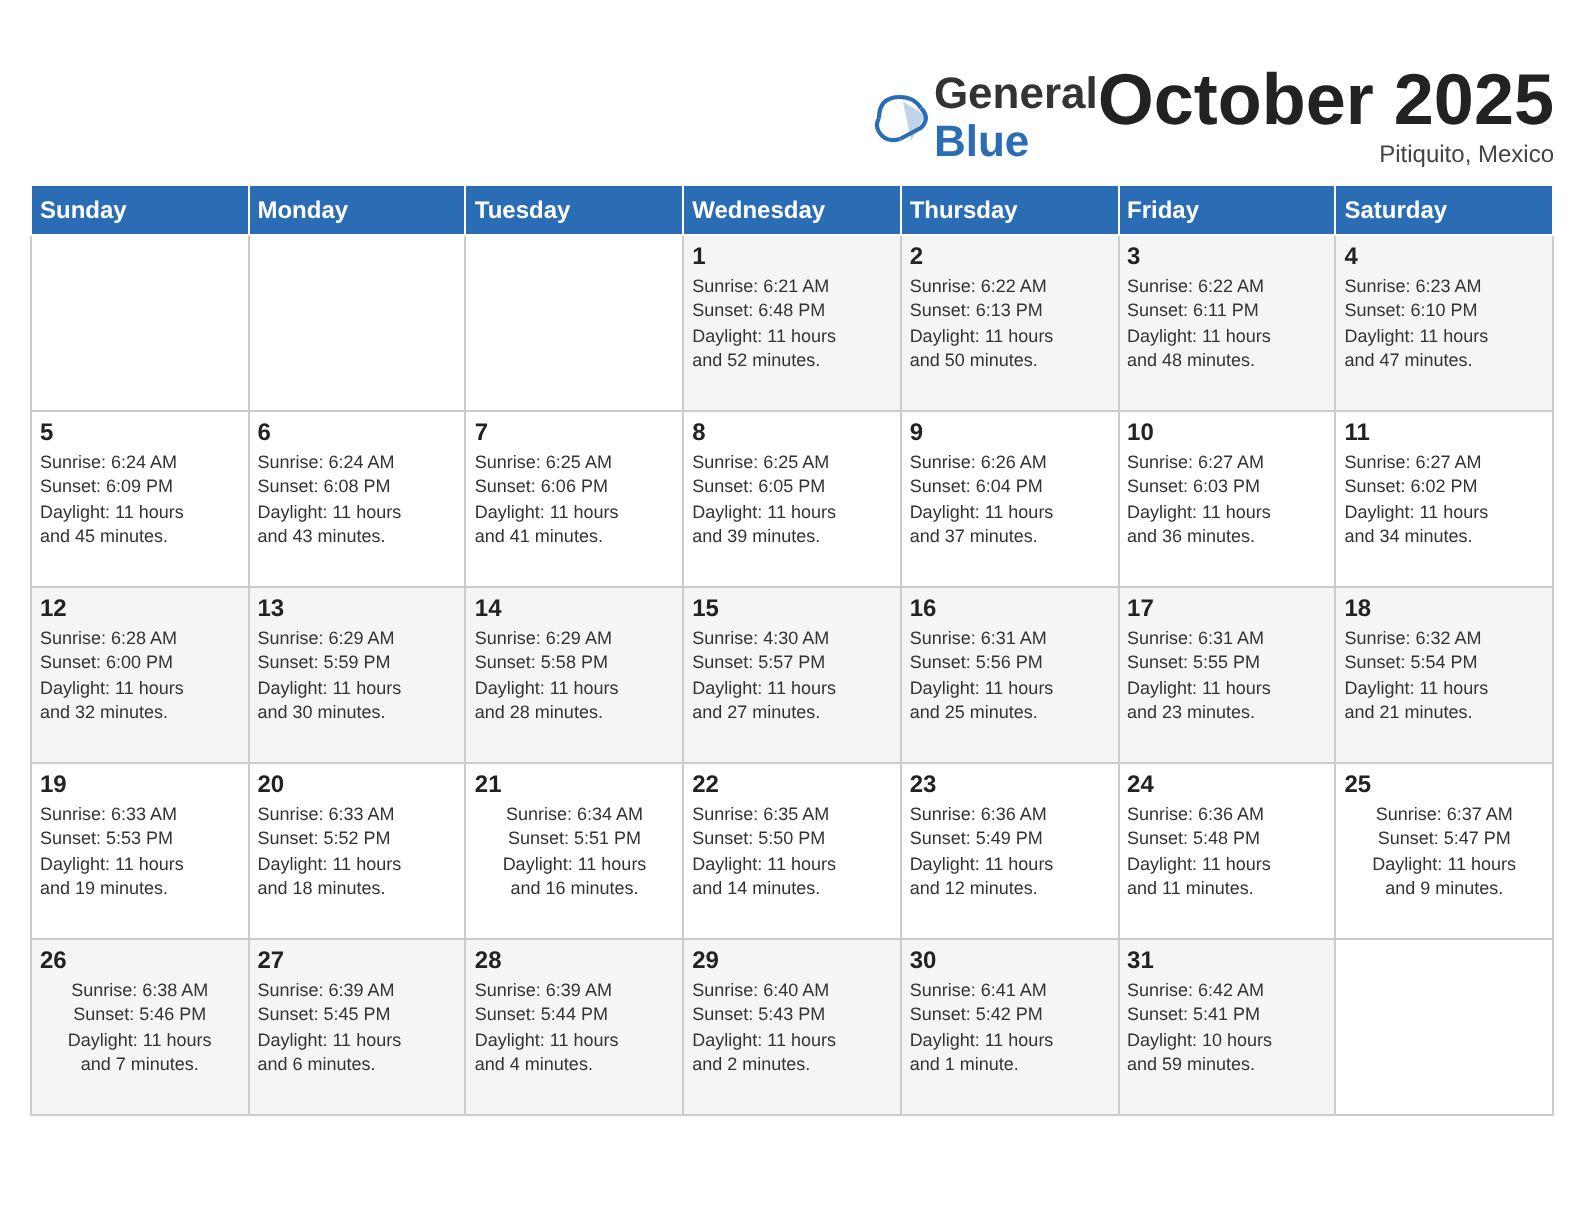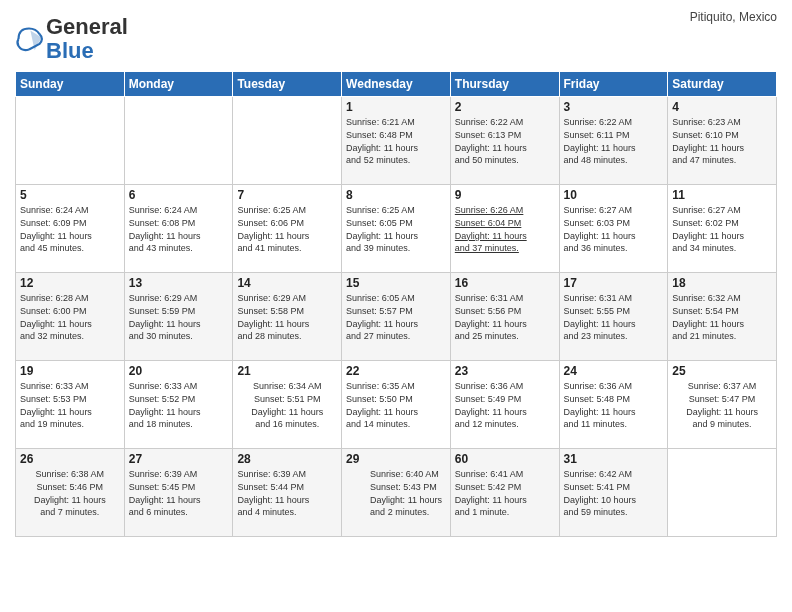--- a/index.html
+++ b/index.html
@@ -6,22 +6,23 @@
     body {
       font-family: Arial, sans-serif;
       background: #fff;
       width: 792px;
       min-height: 612px;
       padding: 10px 15px;
     }
     .header {
       display: flex;
       align-items: flex-start;
-      justify-content: space-between;
+      justify-content: flex-end;
       margin-bottom: 8px;
+      margin-top: 20px;
     }
     .logo {
       display: flex;
       align-items: center;
       margin-top: 5px;
     }
     .logo-text {
       font-size: 22px;
       font-weight: bold;
       line-height: 1.1;
@@ -99,20 +100,21 @@
       <path d="M22 8 L38 18 L28 36" fill="#2a6db5" opacity="0.3"></path>
     </svg>
     <div>
       <div class="logo-text">
         <span class="logo-general">General</span><br>
         <span class="logo-blue">Blue</span>
       </div>
     </div>
   </div>
   <div class="title-block">
+    <div class="month-title">October 2025</div>
     <div class="location">Pitiquito, Mexico</div>
   </div>
 </div>
 
 <table>
   <thead>
     <tr>
     <th>Sunday</th>
         <th>Monday</th>
         <th>Tuesday</th>
@@ -180,21 +182,21 @@
         </td>
         <td>
           <span class="day-num">8</span>
           <div class="cell-info" style="white-space: pre-line;">Sunrise: 6:25 AM
 Sunset: 6:05 PM
 Daylight: 11 hours
 and 39 minutes.</div>
         </td>
         <td>
           <span class="day-num">9</span>
-          <div class="cell-info" style="white-space: pre-line; text-decoration: underline;">Sunrise: 6:26 AM
+          <div class="cell-info" style="white-space: pre-line;">Sunrise: 6:26 AM
 Sunset: 6:04 PM
 Daylight: 11 hours
 and 37 minutes.</div>
         </td>
         <td>
           <span class="day-num">10</span>
           <div class="cell-info" style="white-space: pre-line;">Sunrise: 6:27 AM
 Sunset: 6:03 PM
 Daylight: 11 hours
 and 36 minutes.</div>
@@ -224,21 +226,21 @@
         </td>
         <td>
           <span class="day-num">14</span>
           <div class="cell-info" style="white-space: pre-line;">Sunrise: 6:29 AM
 Sunset: 5:58 PM
 Daylight: 11 hours
 and 28 minutes.</div>
         </td>
         <td>
           <span class="day-num">15</span>
-          <div class="cell-info" style="white-space: pre-line;">Sunrise: 6:05 AM
+          <div class="cell-info" style="white-space: pre-line;">Sunrise: 4:30 AM
 Sunset: 5:57 PM
 Daylight: 11 hours
 and 27 minutes.</div>
         </td>
         <td>
           <span class="day-num">16</span>
           <div class="cell-info" style="white-space: pre-line;">Sunrise: 6:31 AM
 Sunset: 5:56 PM
 Daylight: 11 hours
 and 25 minutes.</div>
@@ -326,27 +328,27 @@
         </td>
         <td>
           <span class="day-num">28</span>
           <div class="cell-info" style="white-space: pre-line;">Sunrise: 6:39 AM
 Sunset: 5:44 PM
 Daylight: 11 hours
 and 4 minutes.</div>
         </td>
         <td>
           <span class="day-num">29</span>
-          <div class="cell-info" style="white-space: pre-line; margin-left: 24px;">Sunrise: 6:40 AM
+          <div class="cell-info" style="white-space: pre-line;">Sunrise: 6:40 AM
 Sunset: 5:43 PM
 Daylight: 11 hours
 and 2 minutes.</div>
         </td>
         <td>
-          <span class="day-num">60</span>
+          <span class="day-num">30</span>
           <div class="cell-info" style="white-space: pre-line;">Sunrise: 6:41 AM
 Sunset: 5:42 PM
 Daylight: 11 hours
 and 1 minute.</div>
         </td>
         <td>
           <span class="day-num">31</span>
           <div class="cell-info" style="white-space: pre-line;">Sunrise: 6:42 AM
 Sunset: 5:41 PM
 Daylight: 10 hours

